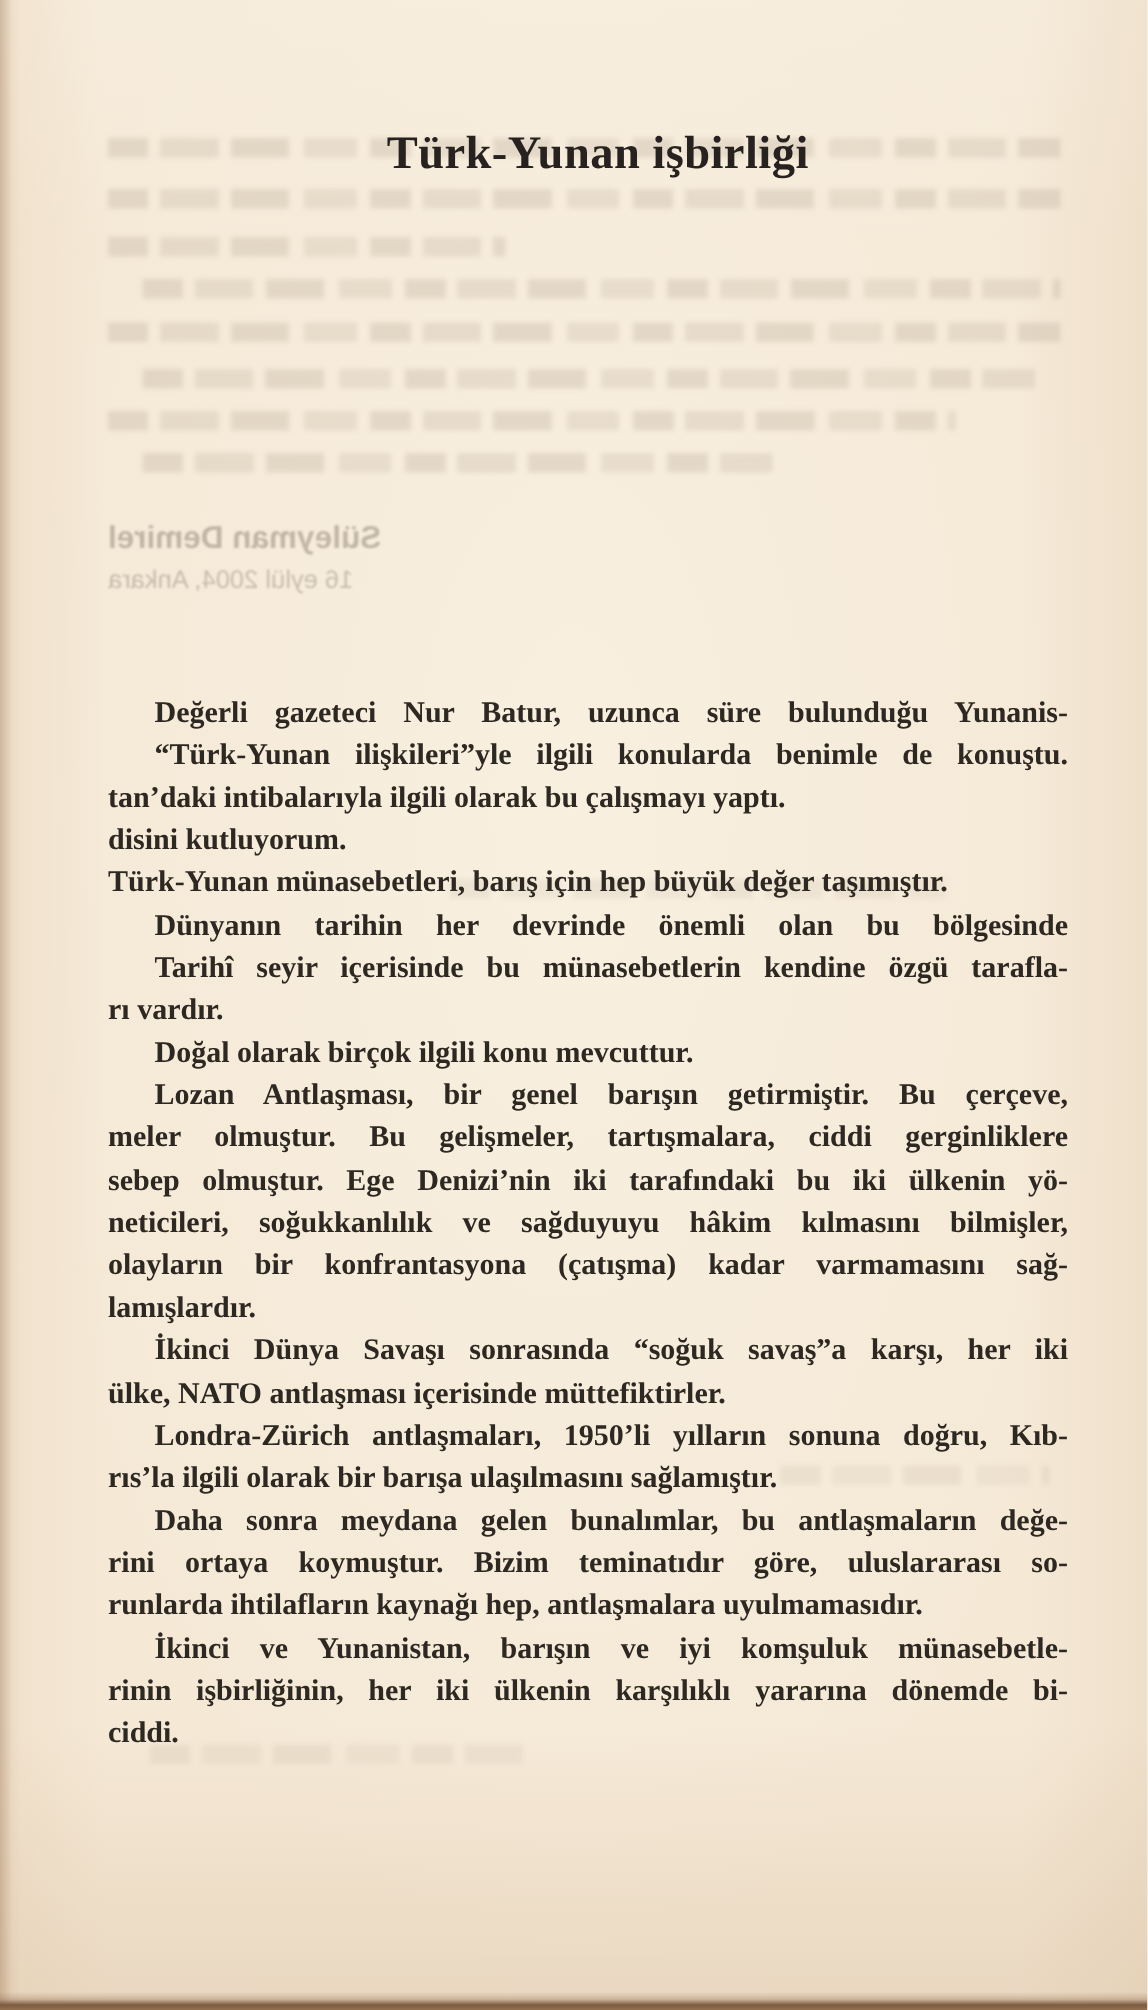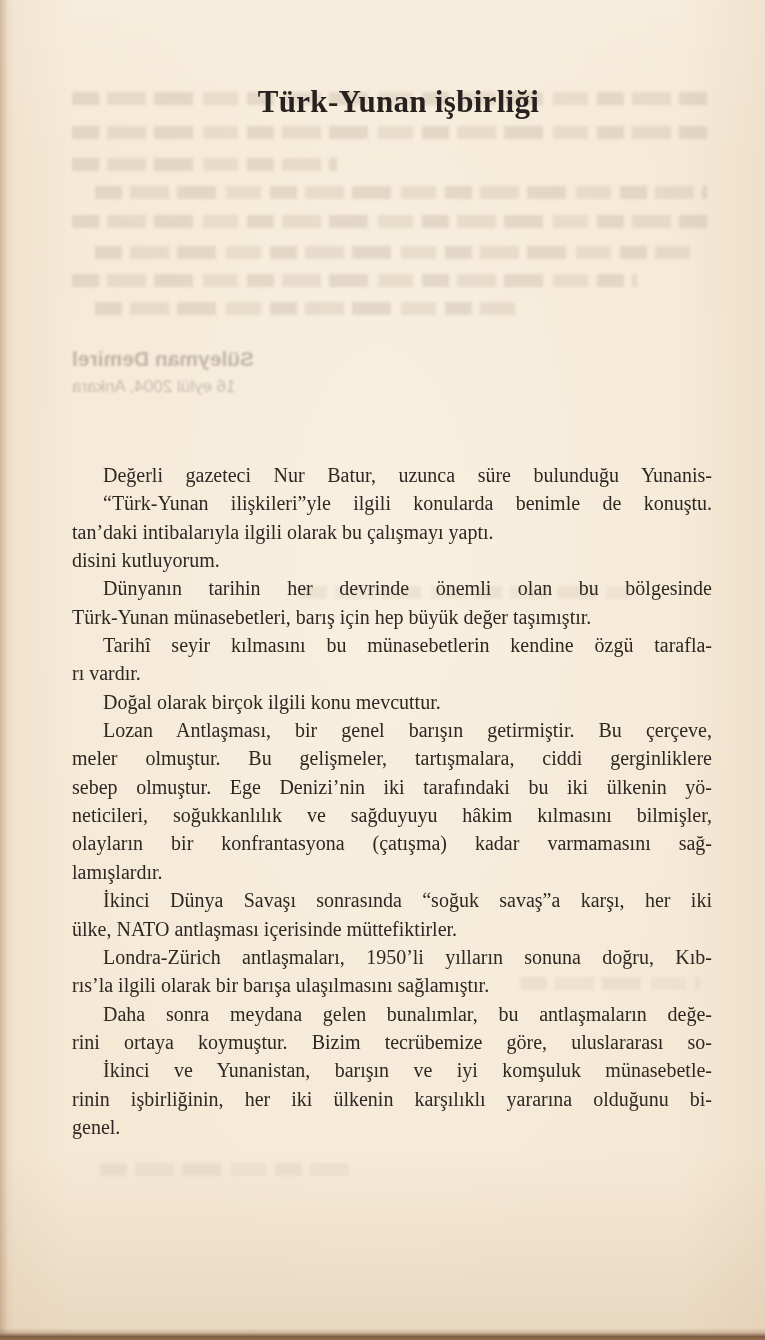--- a/index.html
+++ b/index.html
@@ -59,20 +59,21 @@
     font-size: 20px;
     color: #2e2822;
   }
   .line {
     height: 28.35px;
     line-height: 28.35px;
     text-align: justify;
     text-align-last: justify;
     white-space: nowrap;
     overflow: visible;
+    font-weight: bold;
   }
   .line.indent { padding-left: 31px; }
   .line.last { text-align-last: left; }
   
   .page-edge {
     position: absolute; z-index: 3;
     left: 0; right: 0; bottom: 0; height: 12px;
     background: linear-gradient(180deg,
       rgba(160,125,95,0) 0%,
       rgba(150,115,85,0.35) 40%,
@@ -106,38 +107,39 @@
     <div class="ghost-date">16 eylül 2004, Ankara</div>
   </div>
 
   <div class="title">Türk-Yunan işbirliği</div>
 
   <div class="body-text">
       <div class="line indent">Değerli gazeteci Nur Batur, uzunca süre bulunduğu Yunanis-</div>
       <div class="line indent">“Türk-Yunan ilişkileri”yle ilgili konularda benimle de konuştu.</div>
       <div class="line last">tan’daki intibalarıyla ilgili olarak bu çalışmayı yaptı.</div>
       <div class="line last">disini kutluyorum.</div>
+      <div class="line last">Türk-Yunan münasebetleri, barış için hep büyük değer taşımıştır.</div>
       <div class="line indent">Dünyanın tarihin her devrinde önemli olan bu bölgesinde</div>
-      <div class="line last">Türk-Yunan münasebetleri, barış için hep büyük değer taşımıştır.</div>
-      <div class="line indent">Tarihî seyir kılmasını bu münasebetlerin kendine özgü tarafla-</div>
+      <div class="line indent">Tarihî seyir içerisinde bu münasebetlerin kendine özgü tarafla-</div>
       <div class="line last">rı vardır.</div>
       <div class="line indent last">Doğal olarak birçok ilgili konu mevcuttur.</div>
       <div class="line indent">Lozan Antlaşması, bir genel barışın getirmiştir. Bu çerçeve,</div>
       <div class="line">meler olmuştur. Bu gelişmeler, tartışmalara, ciddi gerginliklere</div>
       <div class="line">sebep olmuştur. Ege Denizi’nin iki tarafındaki bu iki ülkenin yö-</div>
       <div class="line">neticileri, soğukkanlılık ve sağduyuyu hâkim kılmasını bilmişler,</div>
       <div class="line">olayların bir konfrantasyona (çatışma) kadar varmamasını sağ-</div>
       <div class="line last">lamışlardır.</div>
       <div class="line indent">İkinci Dünya Savaşı sonrasında “soğuk savaş”a karşı, her iki</div>
       <div class="line last">ülke, NATO antlaşması içerisinde müttefiktirler.</div>
       <div class="line indent">Londra-Zürich antlaşmaları, 1950’li yılların sonuna doğru, Kıb-</div>
       <div class="line last">rıs’la ilgili olarak bir barışa ulaşılmasını sağlamıştır.</div>
       <div class="line indent">Daha sonra meydana gelen bunalımlar, bu antlaşmaların değe-</div>
-      <div class="line">rini ortaya koymuştur. Bizim tecrübemize göre, uluslararası so-</div>
+      <div class="line">rini ortaya koymuştur. Bizim teminatıdır göre, uluslararası so-</div>
+      <div class="line last">runlarda ihtilafların kaynağı hep, antlaşmalara uyulmamasıdır.</div>
       <div class="line indent">İkinci ve Yunanistan, barışın ve iyi komşuluk münasebetle-</div>
-      <div class="line">rinin işbirliğinin, her iki ülkenin karşılıklı yararına olduğunu bi-</div>
-      <div class="line last">genel.</div>
+      <div class="line">rinin işbirliğinin, her iki ülkenin karşılıklı yararına dönemde bi-</div>
+      <div class="line last">ciddi.</div>
     </div>
 
   <div class="left-edge"></div>
   <div class="page-edge"></div>
 
 </div>
 
 </body></html>

